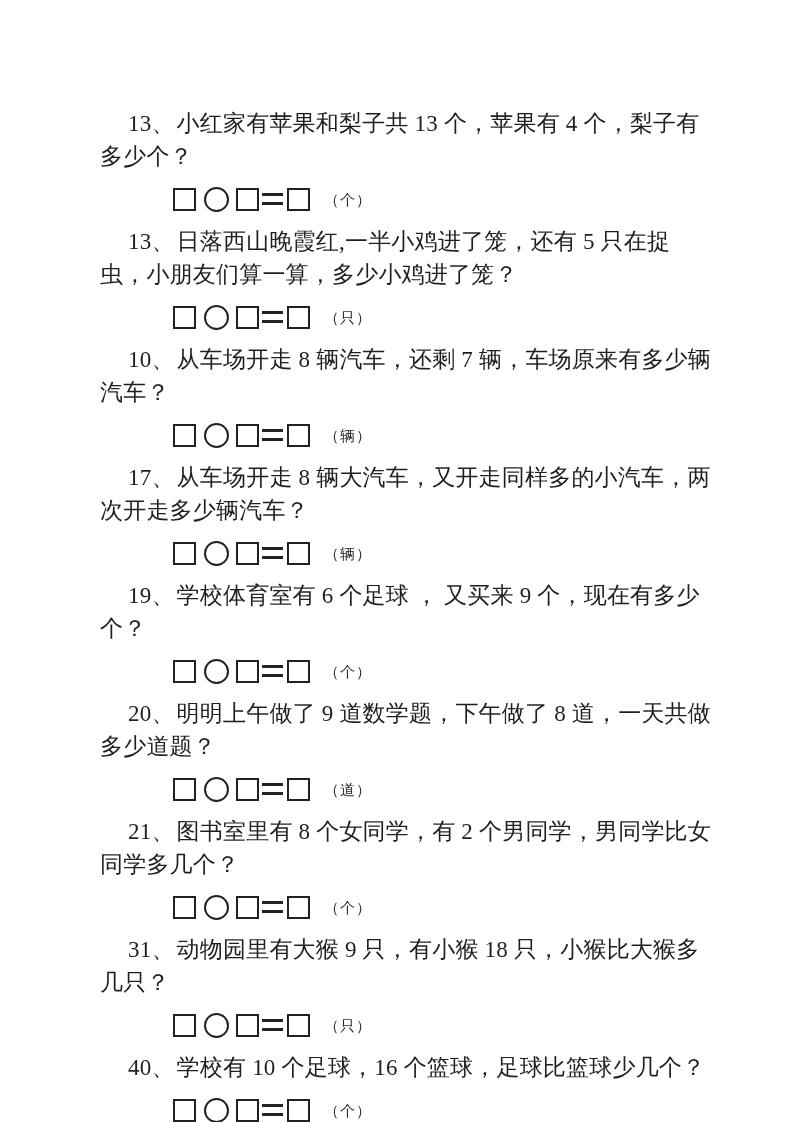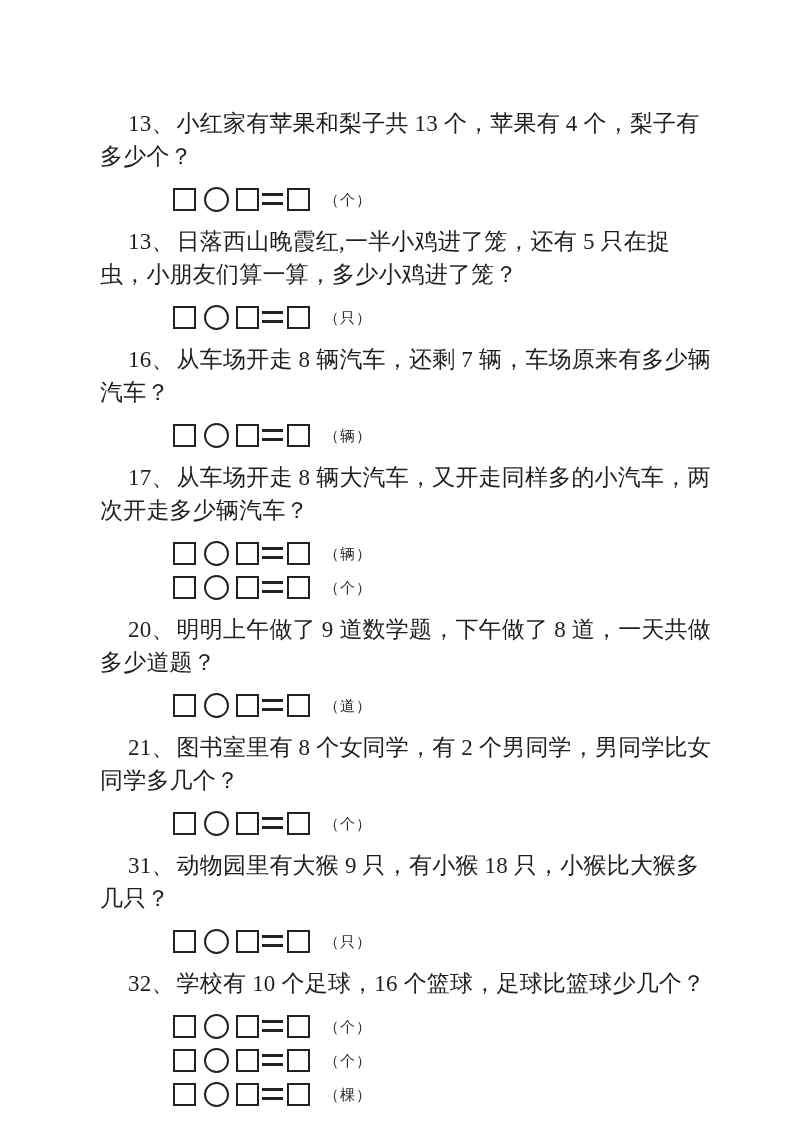--- a/index.html
+++ b/index.html
@@ -101,21 +101,21 @@
       <span class="sq first"></span>
       <span class="ci"></span>
       <span class="sq second"></span>
       <span class="eq"></span>
       <span class="sq result"></span>
       <span class="unit">（只）</span>
     </div>
   </section>
 
   <section class="problem">
-    <p class="q"><span class="qnum">16、</span><span class="qtext">从车场开走 8 辆汽车，还剩 7 辆，车场原来有多少辆汽车？</span></p>
+    <p class="q"><span class="qnum">10、</span><span class="qtext">从车场开走 8 辆汽车，还剩 7 辆，车场原来有多少辆汽车？</span></p>
     <div class="answer-row">
       <span class="sq first"></span>
       <span class="ci"></span>
       <span class="sq second"></span>
       <span class="eq"></span>
       <span class="sq result"></span>
       <span class="unit">（辆）</span>
     </div>
   </section>
 
@@ -125,20 +125,21 @@
       <span class="sq first"></span>
       <span class="ci"></span>
       <span class="sq second"></span>
       <span class="eq"></span>
       <span class="sq result"></span>
       <span class="unit">（辆）</span>
     </div>
   </section>
 
   <section class="problem">
+    <p class="q"><span class="qnum">19、</span><span class="qtext">学校体育室有 6 个足球 ， 又买来 9 个，现在有多少个？</span></p>
     <div class="answer-row">
       <span class="sq first"></span>
       <span class="ci"></span>
       <span class="sq second"></span>
       <span class="eq"></span>
       <span class="sq result"></span>
       <span class="unit">（个）</span>
     </div>
   </section>
 
@@ -172,21 +173,21 @@
       <span class="sq first"></span>
       <span class="ci"></span>
       <span class="sq second"></span>
       <span class="eq"></span>
       <span class="sq result"></span>
       <span class="unit">（只）</span>
     </div>
   </section>
 
   <section class="problem">
-    <p class="q"><span class="qnum">32、</span><span class="qtext">学校有 10 个足球，16 个篮球，足球比篮球少几个？</span></p>
+    <p class="q"><span class="qnum">40、</span><span class="qtext">学校有 10 个足球，16 个篮球，足球比篮球少几个？</span></p>
     <div class="answer-row">
       <span class="sq first"></span>
       <span class="ci"></span>
       <span class="sq second"></span>
       <span class="eq"></span>
       <span class="sq result"></span>
       <span class="unit">（个）</span>
     </div>
   </section>
 

